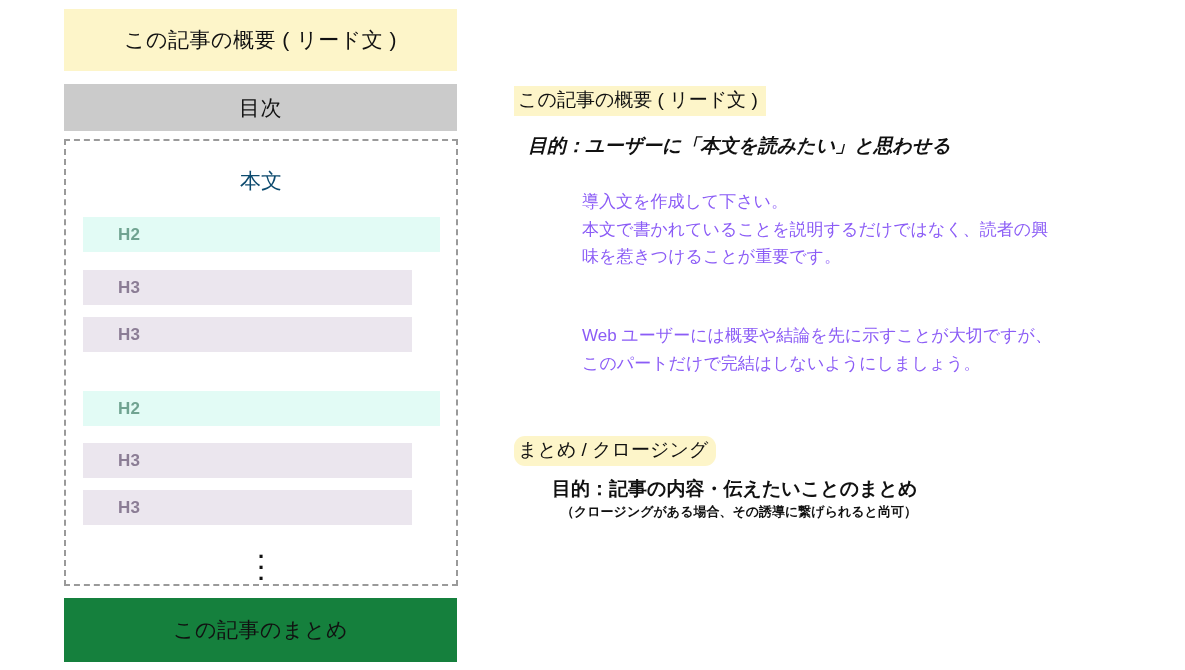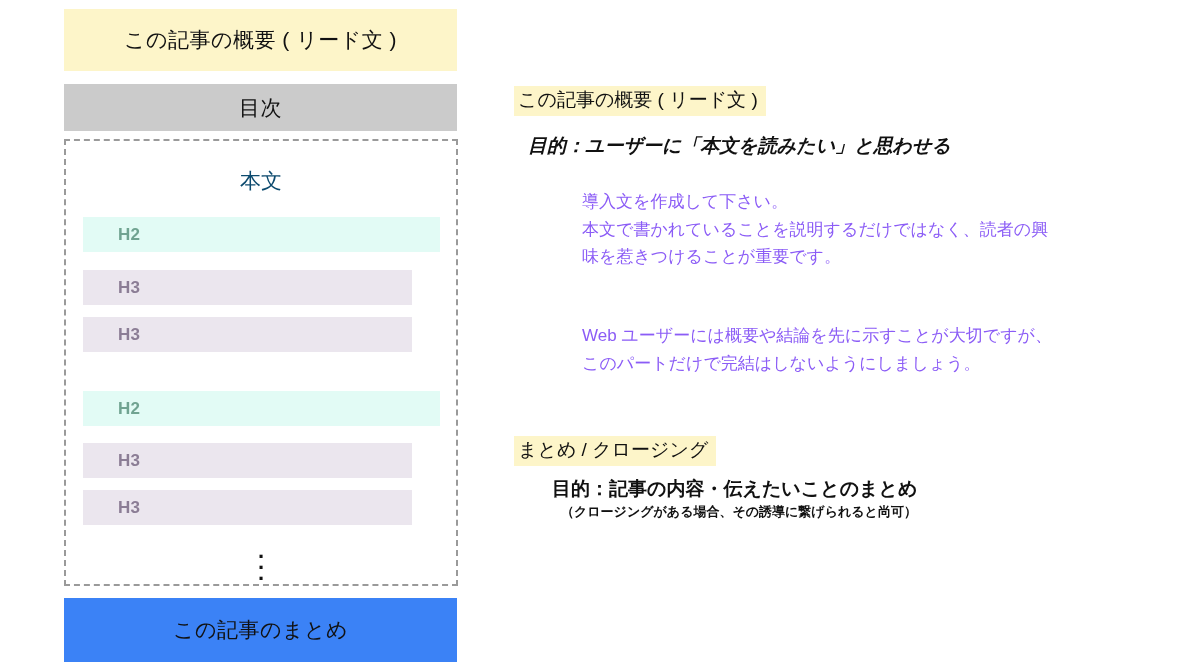--- a/index.html
+++ b/index.html
@@ -47,21 +47,21 @@
 
   #toc-block {
     top: 84px;
     height: 47px;
     background: #cbcbcb;
   }
 
   #summary-block {
     top: 598px;
     height: 64px;
-    background: #3b82f6;
+    background: #15803d;
   }
 
   #body-box {
     position: absolute;
     left: 0;
     top: 139px;
     width: 394px;
     height: 447px;
     border: 2px dashed #9a9a9a;
     box-sizing: border-box;
@@ -161,21 +161,21 @@
     color: #111111;
     white-space: nowrap;
     line-height: 1.35;
   }
 
   #lead-tag      { left: 0px;  top: 86px; }
   #lead-purpose  { left: 14px; top: 133px; font-style: italic; }
   #lead-para-1   { left: 68px; top: 188px; }
   #lead-para-2   { left: 68px; top: 290px; margin-top: 32px; }
 
-  #closing-tag     { left: 0px;  top: 436px; }
+  #closing-tag     { left: 0px;  top: 436px; border-radius: 11px; }
   #closing-purpose { left: 14px; top: 476px; margin-left: 24px; }
   #closing-sub     { left: 47px; top: 503px; }
 </style>
 </head>
 <body>
 
 <div id="left-column">
 
   <div class="block-band" id="lead-block">
     <span>この記事の概要 ( リード文 )</span>

